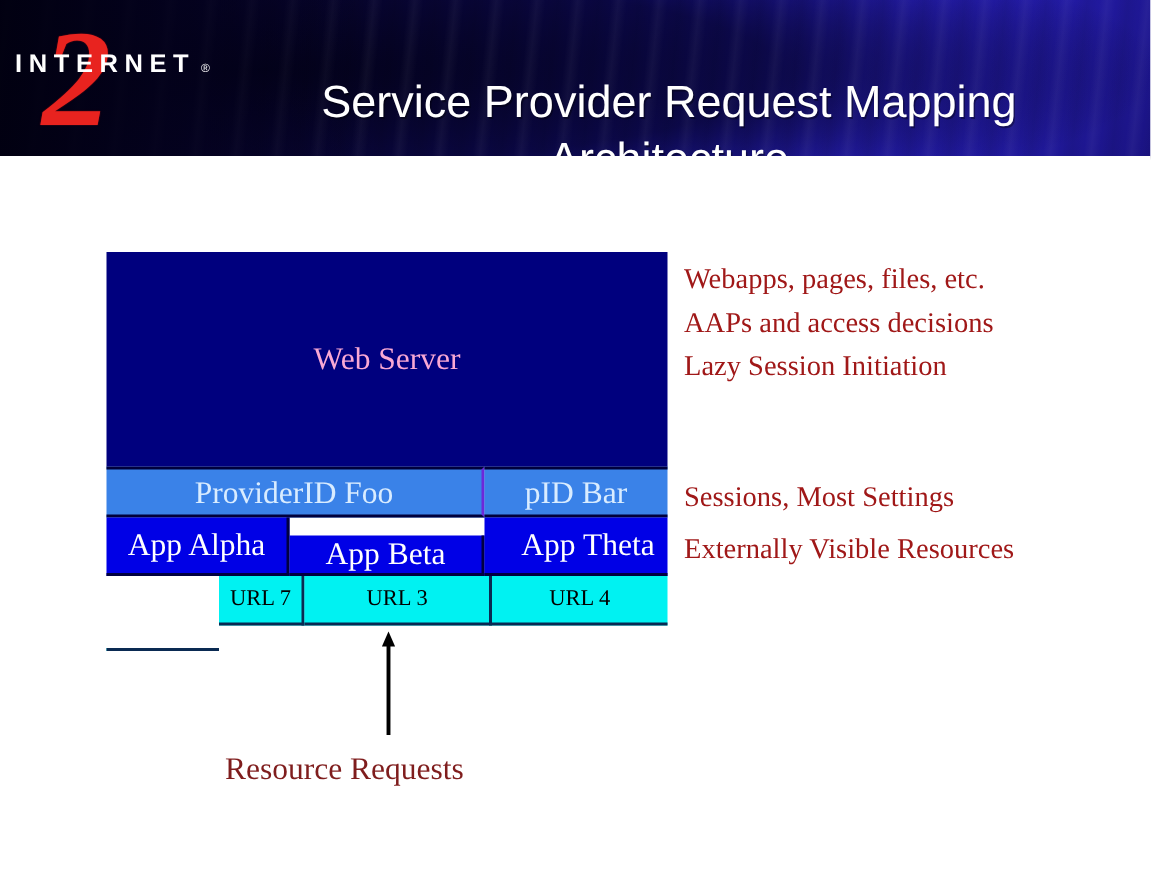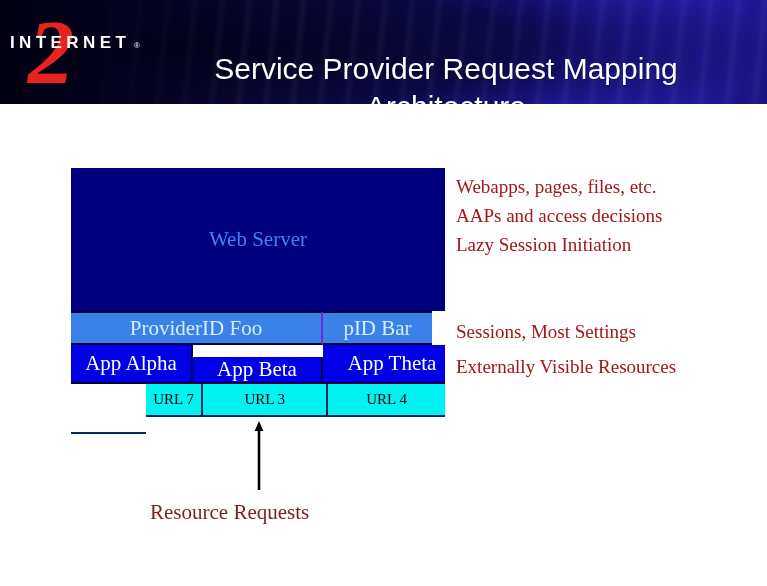--- a/index.html
+++ b/index.html
@@ -124,21 +124,21 @@
     left: 71px;
     top: 64px;          
     width: 374px;
   }
 
   .webserver-box {
     position: relative;
     width: 374px;
     height: 143px;
     background: #00007e;
-    color: #3b82f6;
+    color: #f9a8d4;
     font-family: "Liberation Serif", serif;
     font-size: 21px;
     display: flex;
     align-items: center;
     justify-content: center;
     box-sizing: border-box;
   }
 
   .row {
     display: flex;
@@ -189,21 +189,21 @@
     border-bottom: 2px solid #0a2a52;
   }
   .row-url .cell:last-child { border-right: none; }
 
   
   .w-alpha { width: 78px; margin-top: 48px; }
   .w-beta  { width: 60px; }
   .w-gamma { width: 130px; }
   .w-theta { width: 122px; }
   .w-foo   { width: 252px; }
-  .w-bar   { width: 109px; }
+  .w-bar   { width: 122px; }
   .w-app1  { width: 122px; }
   .w-app2  { width: 130px; margin-top: 12px; }
   .w-app3  { width: 122px; }
 
   
   .notes {
     position: absolute;
     color: #a01818;
     font-family: "Liberation Serif", serif;
     font-size: 19px;

